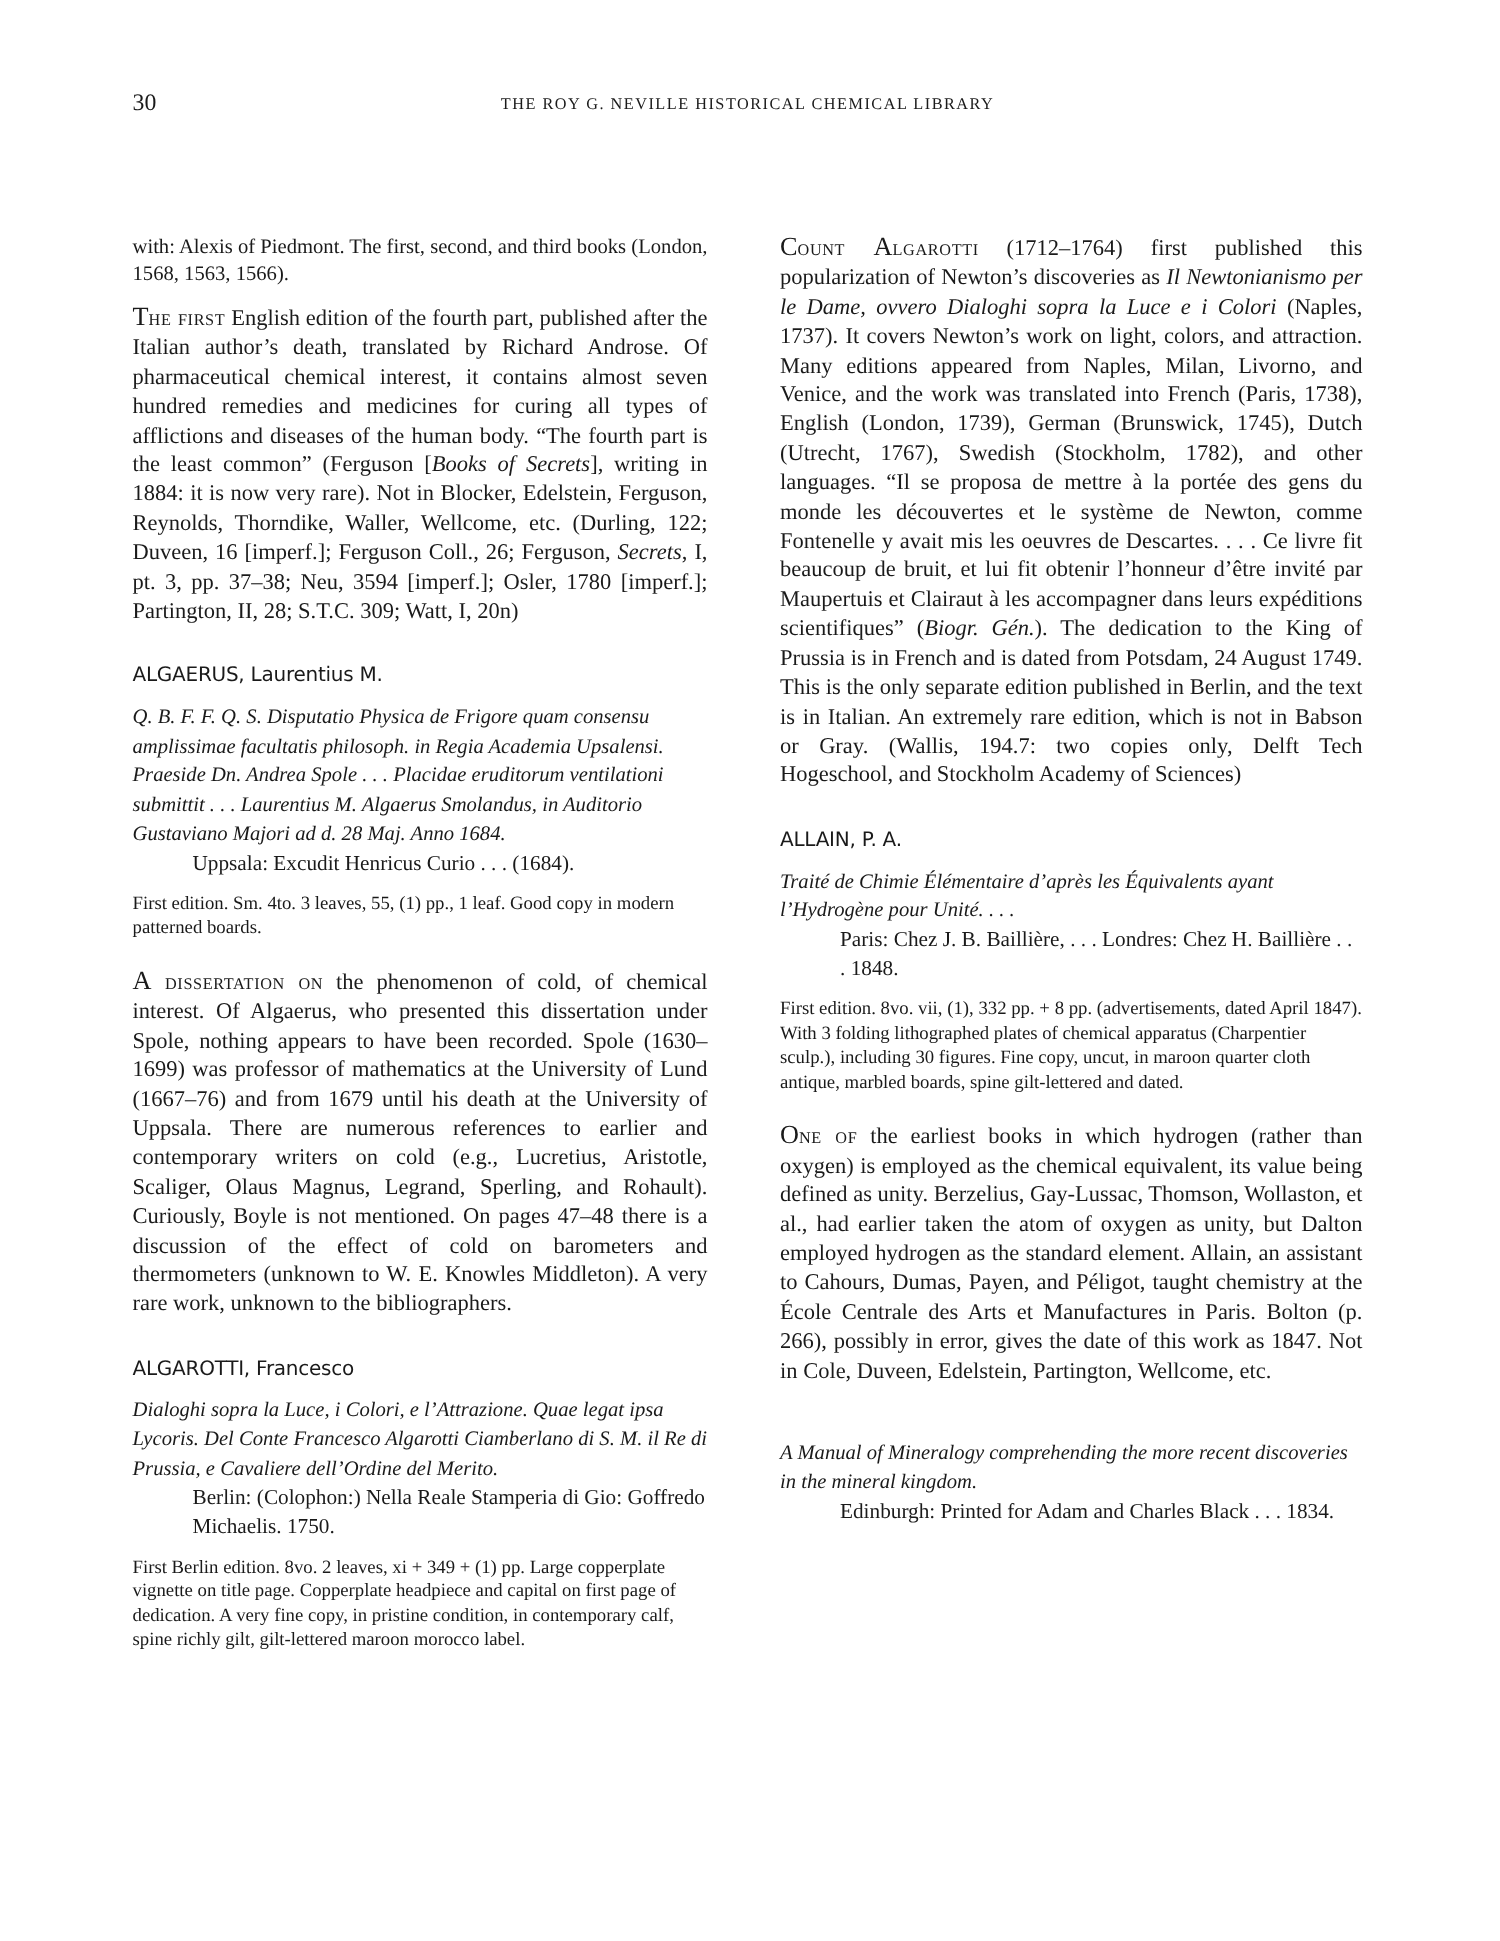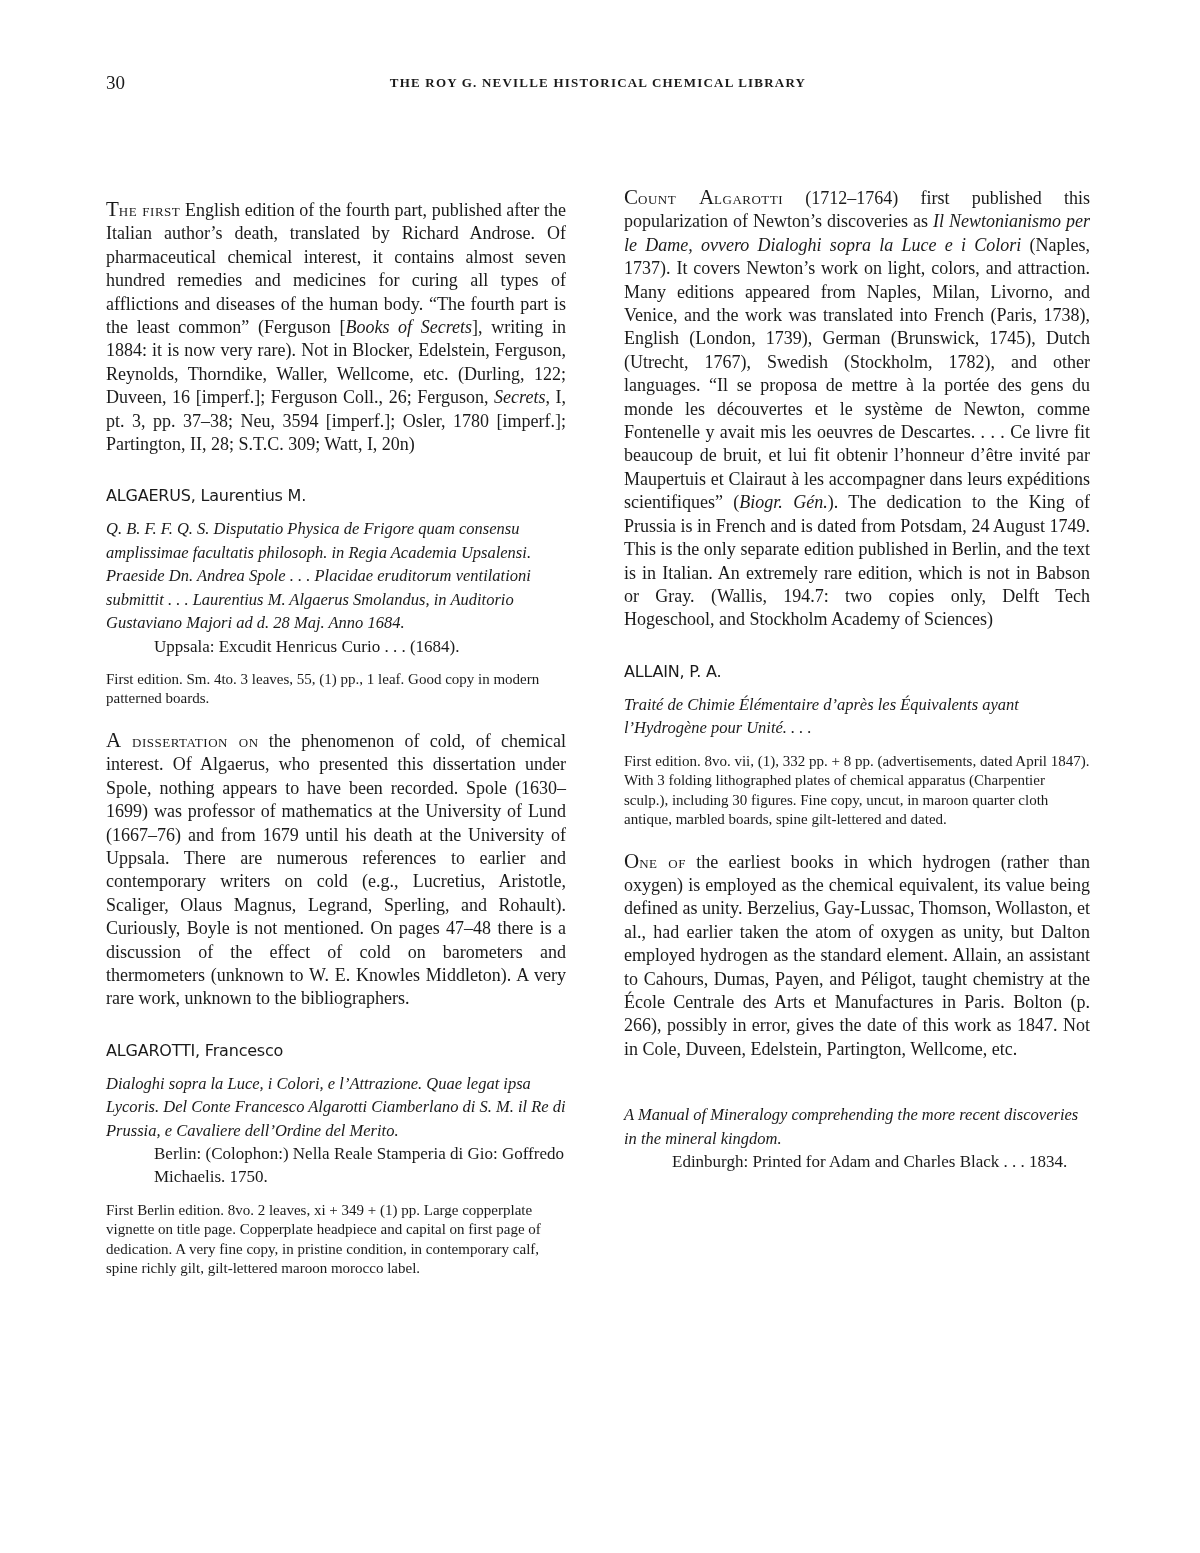--- a/index.html
+++ b/index.html
@@ -1,21 +1,21 @@
 <!DOCTYPE html>
 <html><head>
   <meta charset="utf-8">
   <style>
     html, body { margin: 0; padding: 0; background: #ffffff; }
     body { width: 1200px; height: 1553px; position: relative; color: #1a1a1a;
            font-family: "Liberation Serif", "DejaVu Serif", serif; overflow: hidden; }
     .running-head { position: absolute; top: 72px; left: 106px; width: 1000px; height: 24px; }
     .page-number { position: absolute; left: 0; top: 0; font-size: 19px; }
     .running-title { position: absolute; left: 0; right: 16px; top: 3px; text-align: center;
-                     font-size: 13px; font-weight: bold; letter-spacing: 1.2px; }
+                     font-size: 13px; font-weight: normal; letter-spacing: 1.2px; }
     .col { position: absolute; top: 186px; width: 460px; }
     .col-left { left: 106px; }
     .col-right { left: 624px; width: 466px; }
     p { margin: 0; }
     .body-text { font-size: 18px; line-height: 23.4px; text-align: justify; hyphens: auto; }
     .body-text.small-cont { font-size: 16.5px; line-height: 22px; }
     .lead-cap { font-size: 21px; }
     .sc { font-variant: small-caps; font-size: 18px; letter-spacing: 0.5px; }
     .heading { font-family: "DejaVu Sans", "Liberation Sans", sans-serif; font-size: 16px;
                margin: 0; font-weight: normal; letter-spacing: -0.2px; }
@@ -29,20 +29,21 @@
   </style>
 </head>
 <body>
 
 <div class="running-head">
   <span class="page-number">30</span>
   <span class="running-title">THE ROY G. NEVILLE HISTORICAL CHEMICAL LIBRARY</span>
 </div>
 
 <div class="col col-left">
+  <p class="body-text small-cont">with: Alexis of Piedmont. The first, second, and third books (London, 1568, 1563, 1566).</p>
   <div class="gap-s"></div>
   <p class="body-text"><span class="lead-cap">T</span><span class="sc">he first</span><span> English edition of the fourth part, published after the Italian author’s death, translated by Richard Androse. Of pharmaceutical chemical interest, it contains almost seven hundred remedies and medicines for curing all types of afflictions and diseases of the human body. “The fourth part is the least common” (Ferguson [</span><i>Books of Secrets</i><span>], writing in 1884: it is now very rare). Not in Blocker, Edelstein, Ferguson, Reynolds, Thorndike, Waller, Wellcome, etc. (Durling, 122; Duveen, 16 [imperf.]; Ferguson Coll., 26; Ferguson, </span><i>Secrets</i><span>, I, pt. 3, pp. 37–38; Neu, 3594 [imperf.]; Osler, 1780 [imperf.]; Partington, II, 28; S.T.C. 309; Watt, I, 20n)</span></p>
 
   <div class="gap-l"></div>
   <h2 class="heading">ALGAERUS, Laurentius M.</h2>
   <div class="gap-s"></div>
   <p class="title-it">Q. B. F. F. Q. S. Disputatio Physica de Frigore quam consensu amplissimae facultatis philosoph. in Regia Academia Upsalensi. Praeside Dn. Andrea Spole . . . Placidae eruditorum ventilationi submittit . . . Laurentius M. Algaerus Smolandus, in Auditorio Gustaviano Majori ad d. 28 Maj. Anno 1684.</p>
   <p class="imprint">Uppsala: Excudit Henricus Curio . . . (1684).</p>
   <div class="gap-s"></div>
   <p class="collation">First edition. Sm. 4to. 3 leaves, 55, (1) pp., 1 leaf. Good copy in modern patterned boards.</p>
@@ -58,20 +59,21 @@
   <p class="collation">First Berlin edition. 8vo. 2 leaves, xi + 349 + (1) pp. Large copperplate vignette on title page. Copperplate headpiece and capital on first page of dedication. A very fine copy, in pristine condition, in contemporary calf, spine richly gilt, gilt-lettered maroon morocco label.</p>
 </div>
 
 <div class="col col-right">
   <p class="body-text"><span class="lead-cap">C</span><span class="sc">ount </span><span class="lead-cap">A</span><span class="sc">lgarotti</span><span> (1712–1764) first published this popularization of Newton’s discoveries as </span><i>Il Newtonianismo per le Dame, ovvero Dialoghi sopra la Luce e i Colori</i><span> (Naples, 1737). It covers Newton’s work on light, colors, and attraction. Many editions appeared from Naples, Milan, Livorno, and Venice, and the work was translated into French (Paris, 1738), English (London, 1739), German (Brunswick, 1745), Dutch (Utrecht, 1767), Swedish (Stockholm, 1782), and other languages. “Il se proposa de mettre à la portée des gens du monde les découvertes et le système de Newton, comme Fontenelle y avait mis les oeuvres de Descartes. . . . Ce livre fit beaucoup de bruit, et lui fit obtenir l’honneur d’être invité par Maupertuis et Clairaut à les accompagner dans leurs expéditions scientifiques” (</span><i>Biogr. Gén.</i><span>). The dedication to the King of Prussia is in French and is dated from Potsdam, 24 August 1749. This is the only separate edition published in Berlin, and the text is in Italian. An extremely rare edition, which is not in Babson or Gray. (Wallis, 194.7: two copies only, Delft Tech Hogeschool, and Stockholm Academy of Sciences)</span></p>
 
   <div class="gap-l"></div>
   <h2 class="heading">ALLAIN, P. A.</h2>
   <div class="gap-s"></div>
   <p class="title-it">Traité de Chimie Élémentaire d’après les Équivalents ayant l’Hydrogène pour Unité. . . .</p>
+  <p class="imprint">Paris: Chez J. B. Baillière, . . . Londres: Chez H. Baillière . . . 1848.</p>
   <div class="gap-s"></div>
   <p class="collation">First edition. 8vo. vii, (1), 332 pp. + 8 pp. (advertisements, dated April 1847). With 3 folding lithographed plates of chemical apparatus (Charpentier sculp.), including 30 figures. Fine copy, uncut, in maroon quarter cloth antique, marbled boards, spine gilt-lettered and dated.</p>
   <div class="gap-m"></div>
   <p class="body-text"><span class="lead-cap">O</span><span class="sc">ne of</span><span> the earliest books in which hydrogen (rather than oxygen) is employed as the chemical equivalent, its value being defined as unity. Berzelius, Gay-Lussac, Thomson, Wollaston, et al., had earlier taken the atom of oxygen as unity, but Dalton employed hydrogen as the standard element. Allain, an assistant to Cahours, Dumas, Payen, and Péligot, taught chemistry at the École Centrale des Arts et Manufactures in Paris. Bolton (p. 266), possibly in error, gives the date of this work as 1847. Not in Cole, Duveen, Edelstein, Partington, Wellcome, etc.</span></p>
 
   <div class="gap-l"></div>
   <div class="gap-s"></div>
   <p class="title-it">A Manual of Mineralogy comprehending the more recent discoveries in the mineral kingdom.</p>
   <p class="imprint">Edinburgh: Printed for Adam and Charles Black . . . 1834.</p>
   <div class="gap-s"></div>

